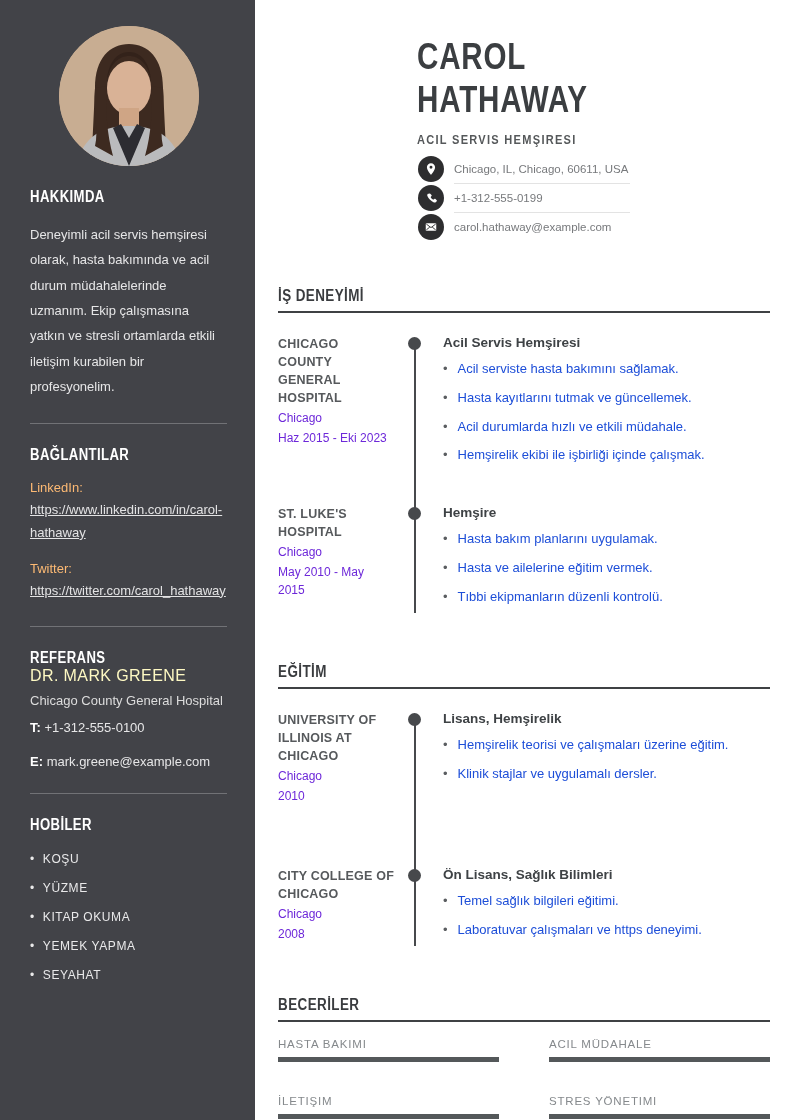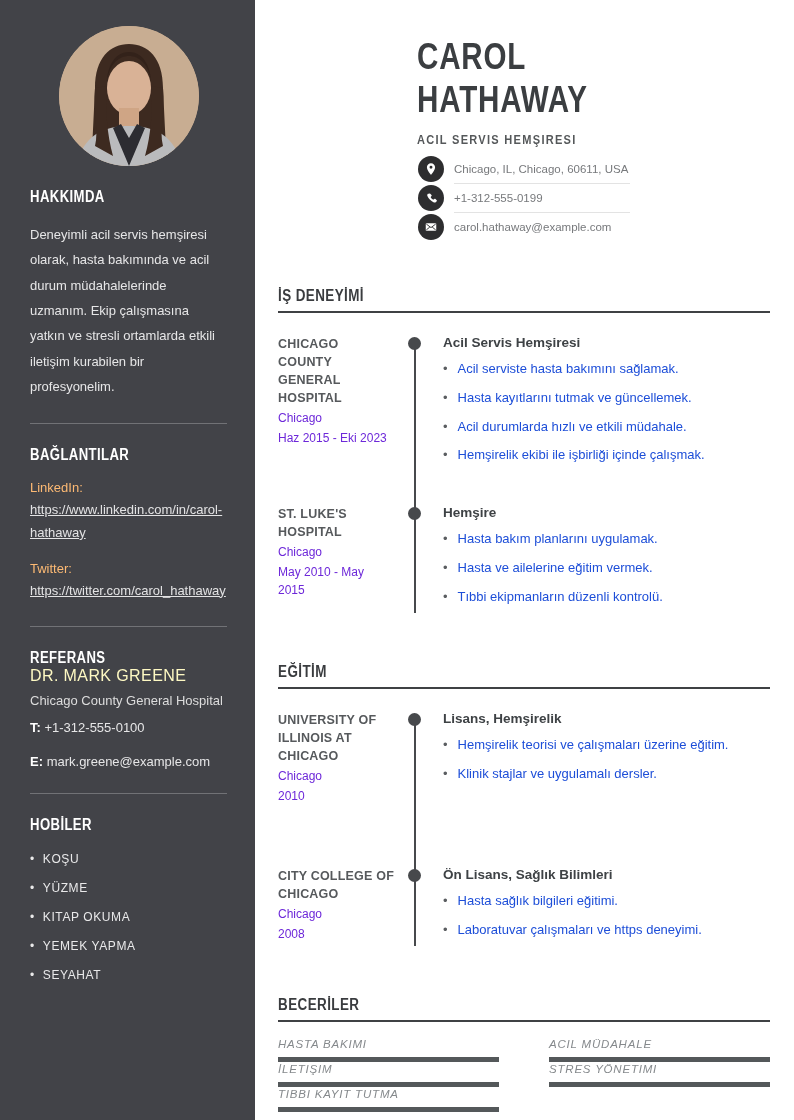--- a/index.html
+++ b/index.html
@@ -56,21 +56,21 @@
   .e-left { width:130px; flex-shrink:0; padding-right:14px; }
   .e-org { font-size:12.5px; font-weight:700; color:#56595c; line-height:1.45; letter-spacing:.2px; }
   .e-muted { font-size:12px; color:#6d28d9; line-height:1.5; margin-top:2px; }
   .e-body { flex:1; margin-left:22px; padding-left:13px; }
   .e-role { font-size:13.5px; font-weight:700; color:#3e4245; }
   .e-bullets { list-style:none; margin-top:10px; }
   .e-bullets li { font-size:13px; color:#1d4ed8; margin-bottom:10px; line-height:1.45; }
   .e-bullets li::before { content:"•"; color:#5a5d60; margin-right:10px; }
 
   .bar-grid { display:grid; grid-template-columns:1fr 1fr; column-gap:50px; margin-top:16px; }
-  .bar-item { margin-bottom:1px;font-style:italic; }
+  .bar-item { margin-bottom:33px; }
   .bar-label { font-size:11.5px; letter-spacing:.8px; color:#85898c; }
   .bar-track { margin-top:7px; height:5px; background:#e9e9e9; }
   .bar-fill { height:5px; background:#54585a; width:0; }
 </style>
 </head>
 <body>
 
 <div class="page">
 
   <aside class="sidebar">
@@ -243,21 +243,21 @@
         <article class="entry gap-lg">
           <span class="dot"></span>
           <div class="e-left">
             <div class="e-org">CITY COLLEGE OF CHICAGO</div>
             <div class="e-muted">Chicago</div>
             <div class="e-muted">2008</div>
           </div>
           <div class="e-body">
             <div class="e-role">Ön Lisans, Sağlık Bilimleri</div>
             <ul class="e-bullets">
-              <li>Hasta sağlık bilgileri eğitimi.</li>
+              <li>Temel sağlık bilgileri eğitimi.</li>
               <li>Laboratuvar çalışmaları ve https deneyimi.</li>
             </ul>
           </div>
         </article>
       </div>
     </section>
 
     <section class="section">
       <span class="sec-title">BECERİLER</span>
       <div class="sec-rule"></div>

